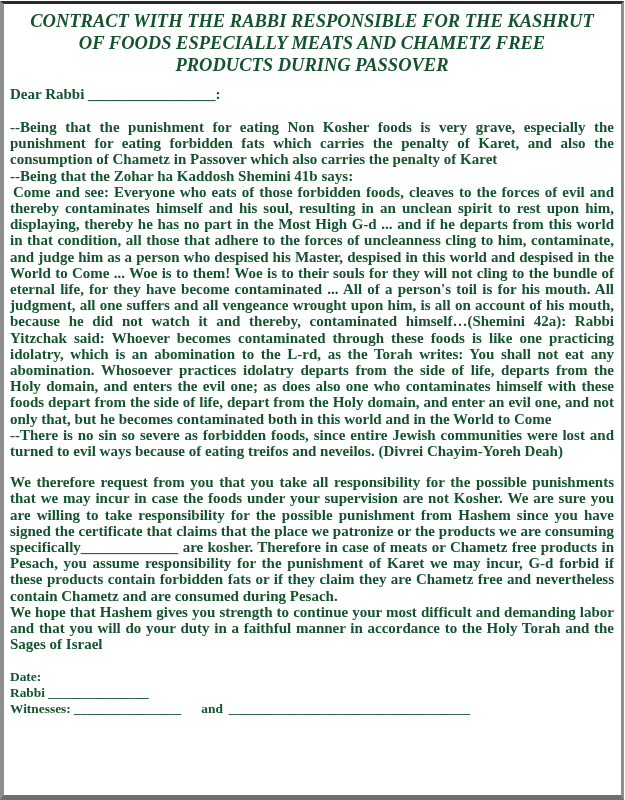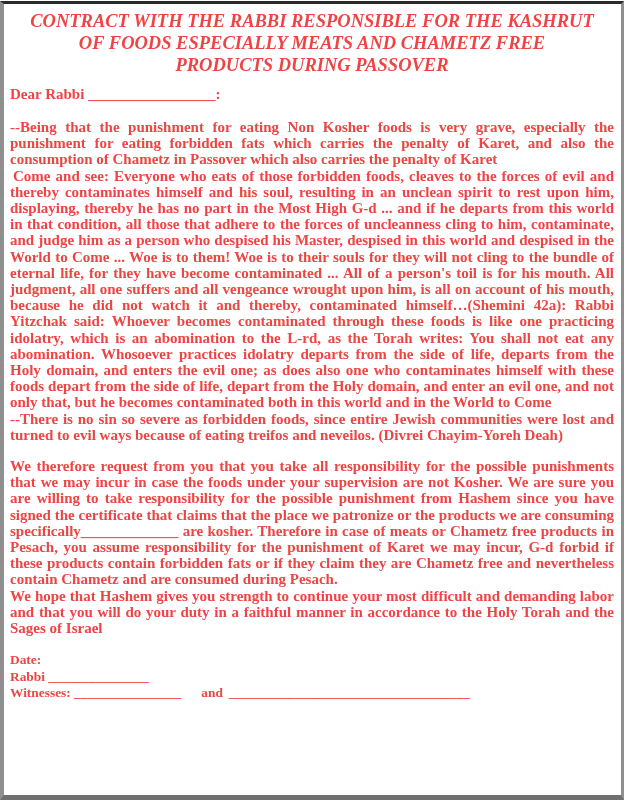--- a/index.html
+++ b/index.html
@@ -4,21 +4,21 @@
 <style>
   html, body { margin: 0; padding: 0; background: #ffffff; }
   .page {
     position: relative;
     width: 625px;
     height: 800px;
     box-sizing: border-box;
     background: #ffffff;
     padding: 1px 1px 0 0;
     font-family: "Liberation Serif", "DejaVu Serif", serif;
-    color: #ef4444;
+    color: #14532d;
   }
   .doc {
     box-sizing: border-box;
     height: 100%;
     background: #ffffff;
     border-top: 3px solid #2a2a2a;
     border-left: 4px solid #8f8f8f;
     border-right: 3px solid #8f8f8f;
     border-bottom: 5px solid #6f6f6f;
     padding: 4px 7px 2px 6px;
@@ -61,20 +61,21 @@
 
     <div class="title">CONTRACT WITH THE RABBI RESPONSIBLE FOR THE KASHRUT
 OF FOODS ESPECIALLY MEATS AND CHAMETZ FREE
 PRODUCTS DURING PASSOVER</div>
 
     <p class="salutation"><span>Dear Rabbi </span><span class="blank">_________________</span><span>:</span></p>
 
     <div class="body-text">
 
     <p class="para">--Being that the punishment for eating Non Kosher foods is very grave, especially the punishment for eating forbidden fats which carries the penalty of Karet, and also the consumption of Chametz in Passover which also carries the penalty of Karet</p>
+        <p class="para">--Being that the Zohar ha Kaddosh Shemini 41b says:</p>
         <p class="para indent">Come and see: Everyone who eats of those forbidden foods, cleaves to the forces of evil and thereby contaminates himself and his soul, resulting in an unclean spirit to rest upon him, displaying, thereby he has no part in the Most High G-d ... and if he departs from this world in that condition, all those that adhere to the forces of uncleanness cling to him, contaminate, and judge him as a person who despised his Master, despised in this world and despised in the World to Come ... Woe is to them! Woe is to their souls for they will not cling to the bundle of eternal life, for they have become contaminated ... All of a person's toil is for his mouth. All judgment, all one suffers and all vengeance wrought upon him, is all on account of his mouth, because he did not watch it and thereby, contaminated himself…(Shemini 42a): Rabbi Yitzchak said: Whoever becomes contaminated through these foods is like one practicing idolatry, which is an abomination to the L-rd, as the Torah writes: You shall not eat any abomination. Whosoever practices idolatry departs from the side of life, departs from the Holy domain, and enters the evil one; as does also one who contaminates himself with these foods depart from the side of life, depart from the Holy domain, and enter an evil one, and not only that, but he becomes contaminated both in this world and in the World to Come</p>
         <p class="para gap">--There is no sin so severe as forbidden foods, since entire Jewish communities were lost and turned to evil ways because of eating treifos and neveilos. (Divrei Chayim-Yoreh Deah)</p>
         <p class="para">We therefore request from you that you take all responsibility for the possible punishments that we may incur in case the foods under your supervision are not Kosher. We are sure you are willing to take responsibility for the possible punishment from Hashem since you have signed the certificate that claims that the place we patronize or the products we are consuming specifically_____________ are kosher. Therefore in case of meats or Chametz free products in Pesach, you assume responsibility for the punishment of Karet we may incur, G-d forbid if these products contain forbidden fats or if they claim they are Chametz free and nevertheless contain Chametz and are consumed during Pesach.</p>
         <p class="para">We hope that Hashem gives you strength to continue your most difficult and demanding labor and that you will do your duty in a faithful manner in accordance to the Holy Torah and the Sages of Israel</p>
       </div>
 
     <div class="signature">
       <p class="sig-row"><span>Date:</span></p>
 
       <p class="sig-row"><span>Rabbi </span><span class="blank">_______________</span></p>

